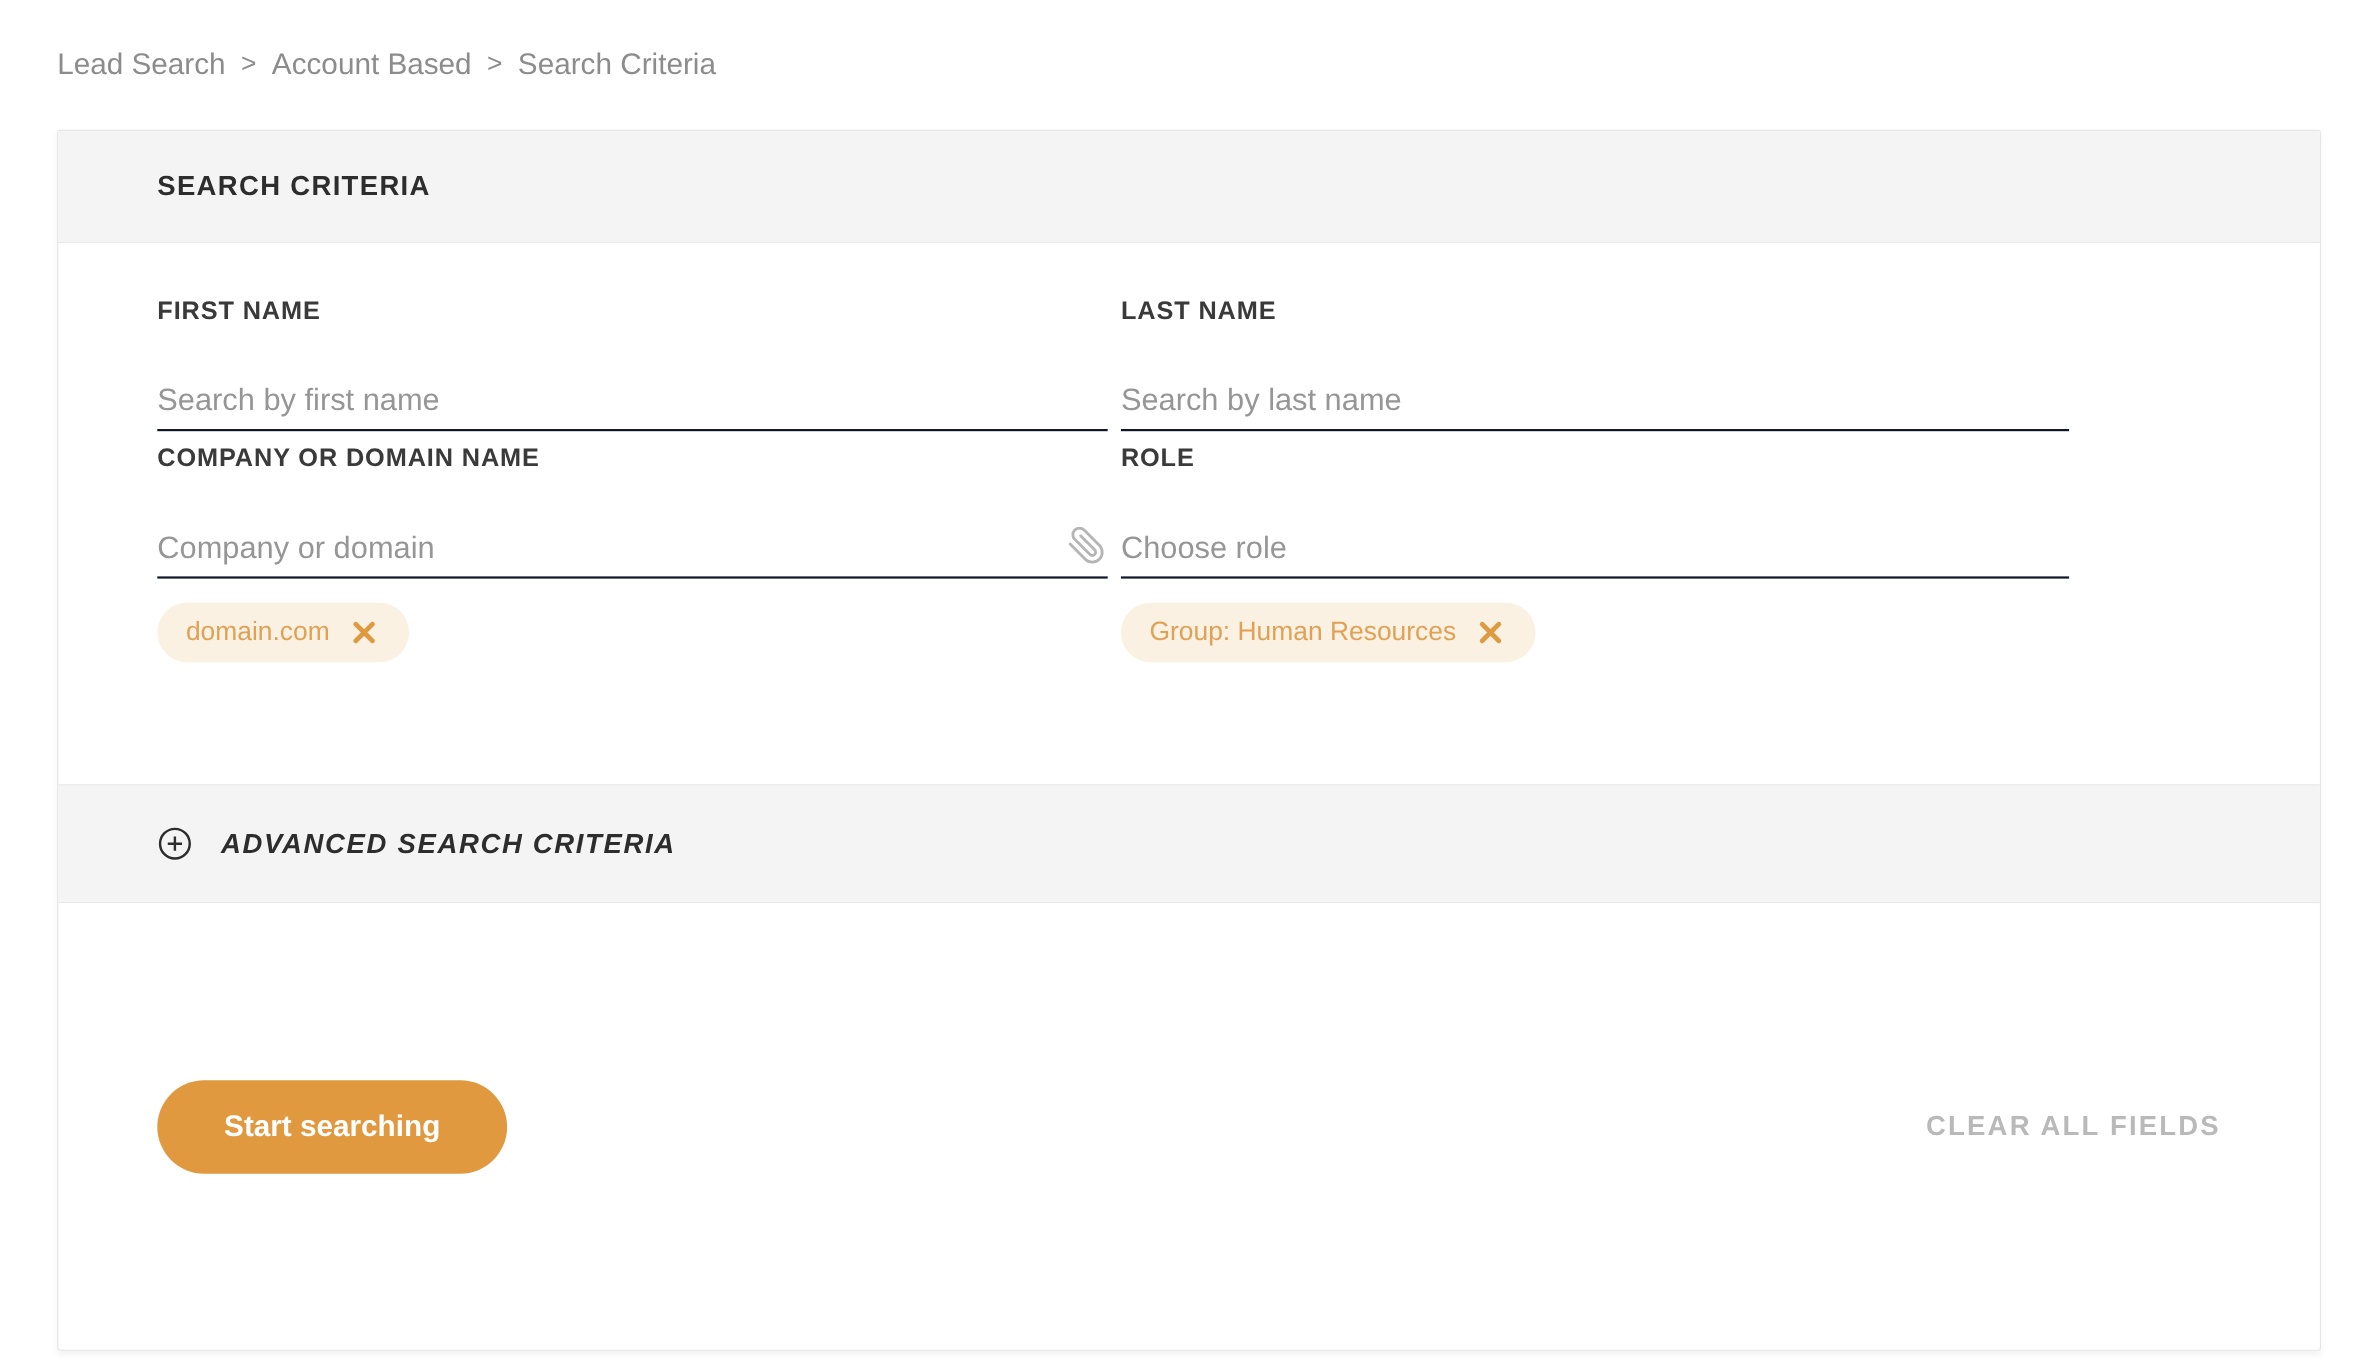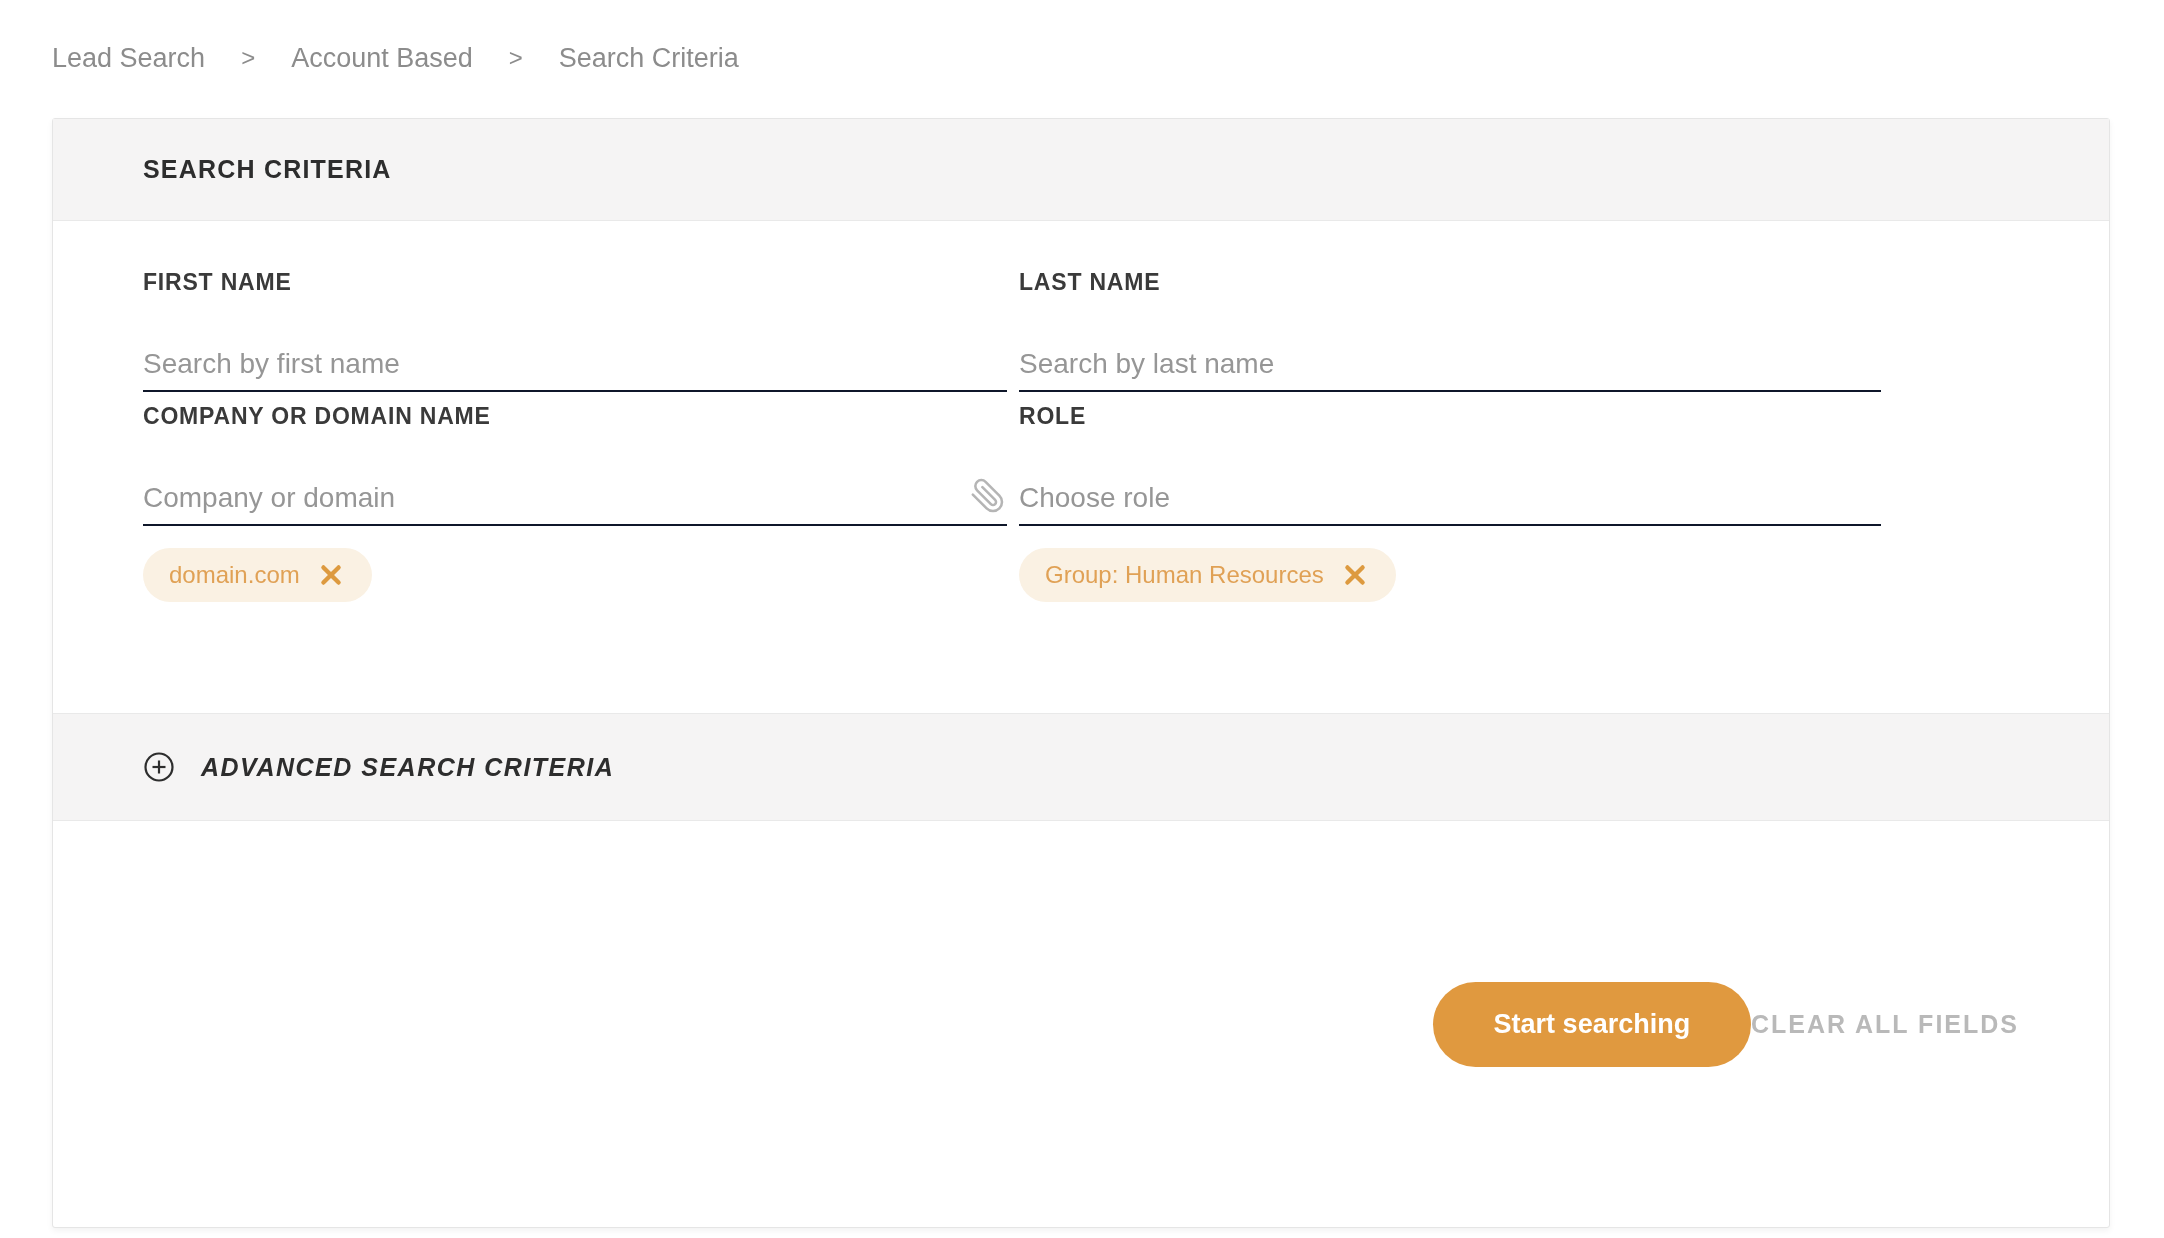--- a/index.html
+++ b/index.html
@@ -8,21 +8,21 @@
     width: 2164px; height: 1238px;
     background: #ffffff;
     font-family: "Liberation Sans", sans-serif;
     position: relative;
     overflow: hidden;
   }
 
   
   .breadcrumb {
     position: absolute; left: 52px; top: 41px;
-    display: flex; align-items: center; gap: 36px;
+    display: flex; align-items: center; gap: 14px;
     font-size: 27px; color: #8c8c8c; line-height: 34px;
   }
   .crumb.link { cursor: pointer; }
   .sep { font-size: 24px; color: #8c8c8c; }
 
   
   .card {
     position: absolute; left: 52px; top: 118px;
     width: 2058px; height: 1110px;
     background: #ffffff;
@@ -107,21 +107,21 @@
   }
   .advanced-label {
     font-size: 25px; font-weight: 600;
     letter-spacing: 1.5px; color: #2d2d2d;
   }
   .plus-icon { width: 32px; height: 32px; display: inline-flex; }
 
   
   .footer {
     flex: 1;
-    display: flex; align-items: center; justify-content: flex-end;
+    display: flex; align-items: center; justify-content: space-between;
     padding: 0 90px;
   }
   .start-btn {
     width: 318px; height: 85px;
     border: none; border-radius: 43px;
     background: #e0993f;
     color: #ffffff;
     font-family: "Liberation Sans", sans-serif;
     font-size: 27px; font-weight: 700;
     cursor: pointer;

